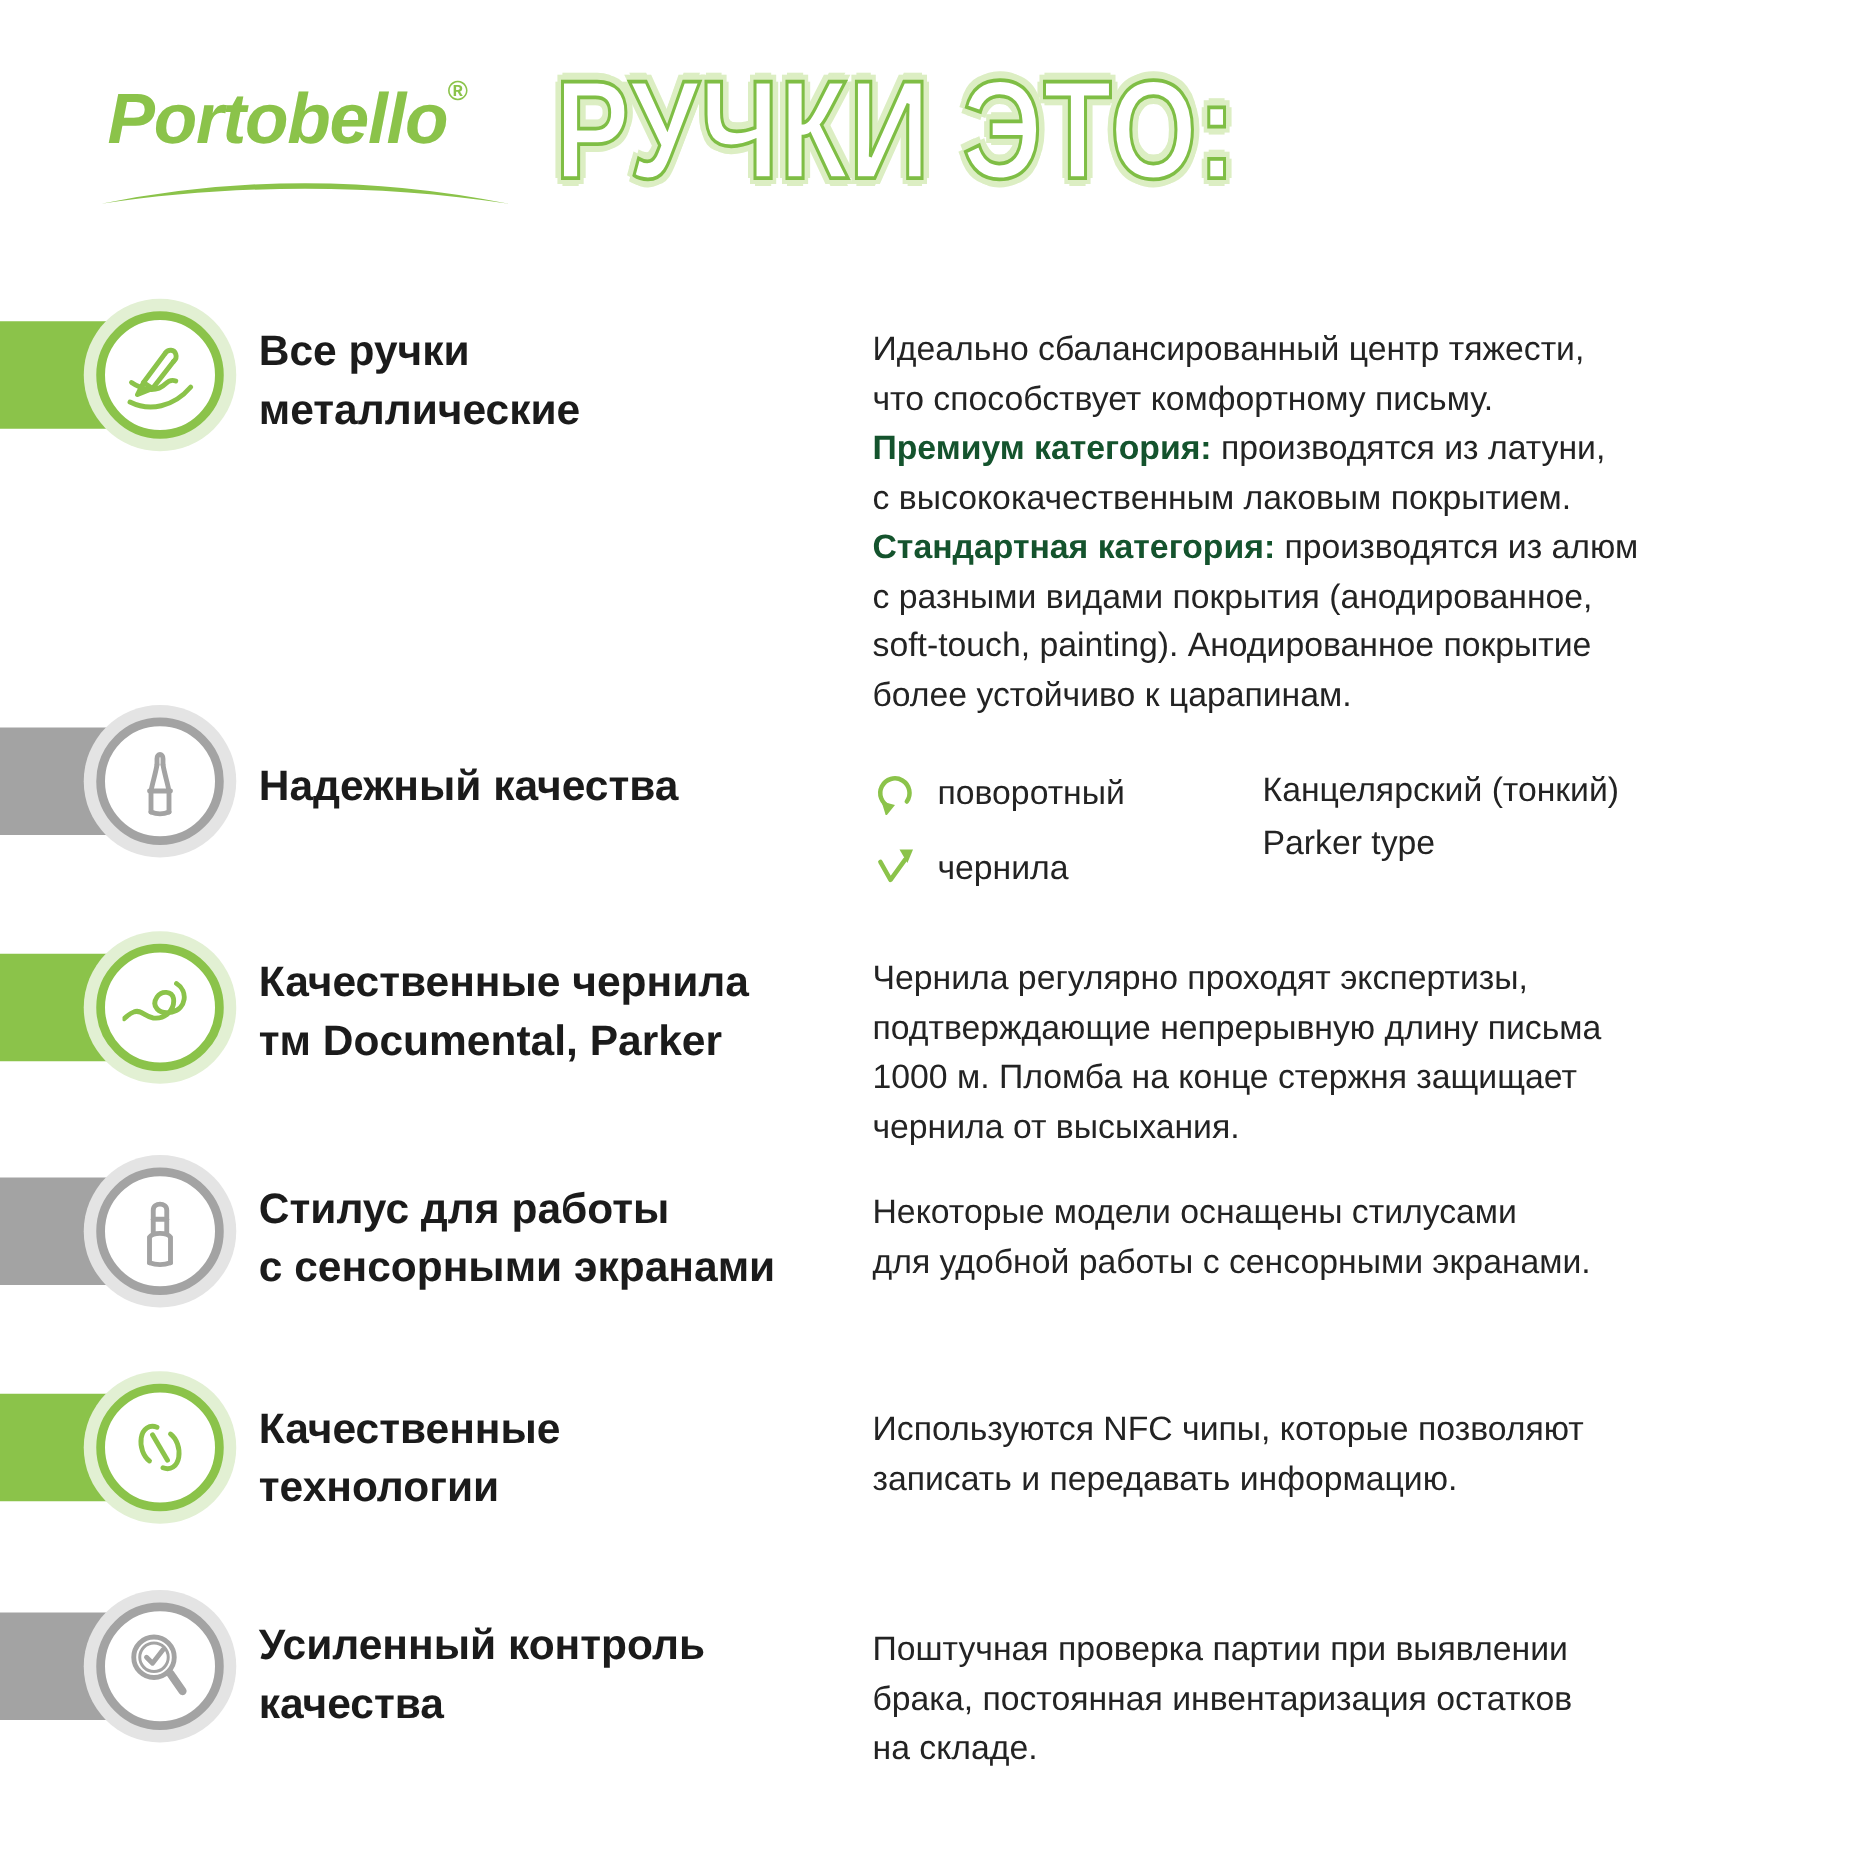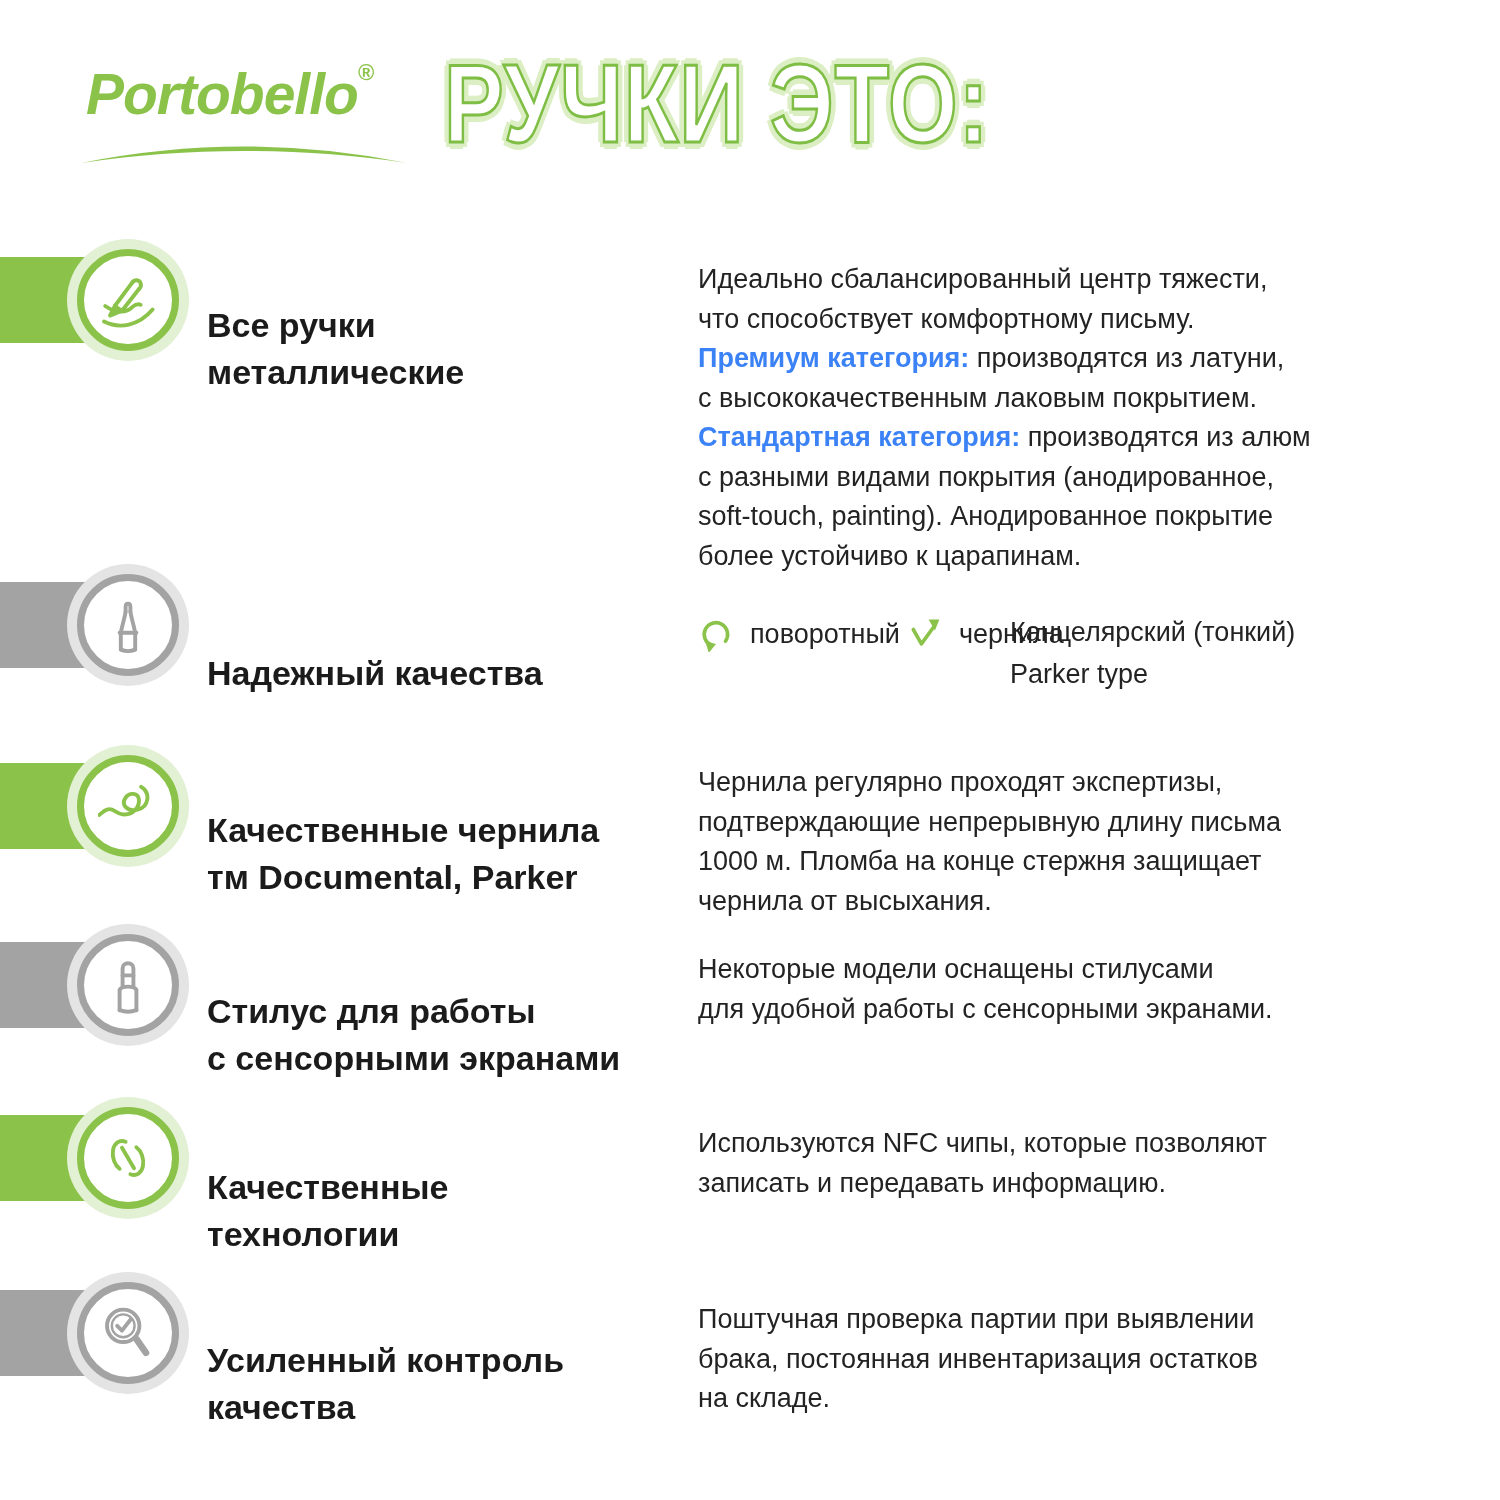--- a/index.html
+++ b/index.html
@@ -26,25 +26,25 @@
   .feature.gray{--accent:#A3A3A3;--halo:#E4E4E4;}
   .bar{position:absolute;left:0;width:132px;height:86px;background:var(--accent);z-index:1;}
   .badge{position:absolute;left:67px;width:122px;height:122px;z-index:2;}
   .halo{position:absolute;inset:0;border-radius:50%;background:var(--halo);}
   .ring{
     position:absolute;left:10px;top:10px;width:102px;height:102px;border-radius:50%;
     background:#fff;border:7px solid var(--accent);box-sizing:border-box;
     display:flex;align-items:center;justify-content:center;color:var(--accent);
   }
   .ring svg{width:60px;height:60px;}
-  .heading{position:absolute;left:207px;font-size:34px;font-weight:700;line-height:47px;color:#1B1B1B;white-space:nowrap;margin-top:44px;}
+  .heading{position:absolute;left:207px;font-size:34px;font-weight:700;line-height:47px;color:#1B1B1B;white-space:nowrap;}
   .body{position:absolute;left:698px;font-size:27px;line-height:39.5px;color:#232323;}
-  .body b{font-weight:700;color:#3b82f6;}
+  .body b{font-weight:700;color:#14532d;}
   
-  .mech{position:absolute;left:698px;display:flex;flex-direction:row;gap:7px;justify-content:flex-end;}
+  .mech{position:absolute;left:698px;display:flex;flex-direction:column;gap:20px;justify-content:flex-end;}
   .mech-item{display:flex;align-items:center;gap:16px;height:40px;}
   .mech-item svg{width:36px;height:36px;color:#8BC34A;flex:0 0 auto;}
   .mech-label{font-size:27px;color:#232323;}
   .refills{position:absolute;left:1010px;font-size:27px;line-height:41.5px;color:#232323;}
   .refills .rt{font-weight:700;color:#1B1B1B;}
   svg .s{fill:none;stroke:currentColor;stroke-width:6.5;stroke-linecap:round;stroke-linejoin:round;}
   svg .s-thin{fill:none;stroke:currentColor;stroke-width:4;stroke-linecap:round;stroke-linejoin:round;}
   svg .s-fat{fill:none;stroke:currentColor;stroke-width:11;stroke-linecap:round;}
   svg .f{fill:currentColor;stroke:none;}
 </style>

